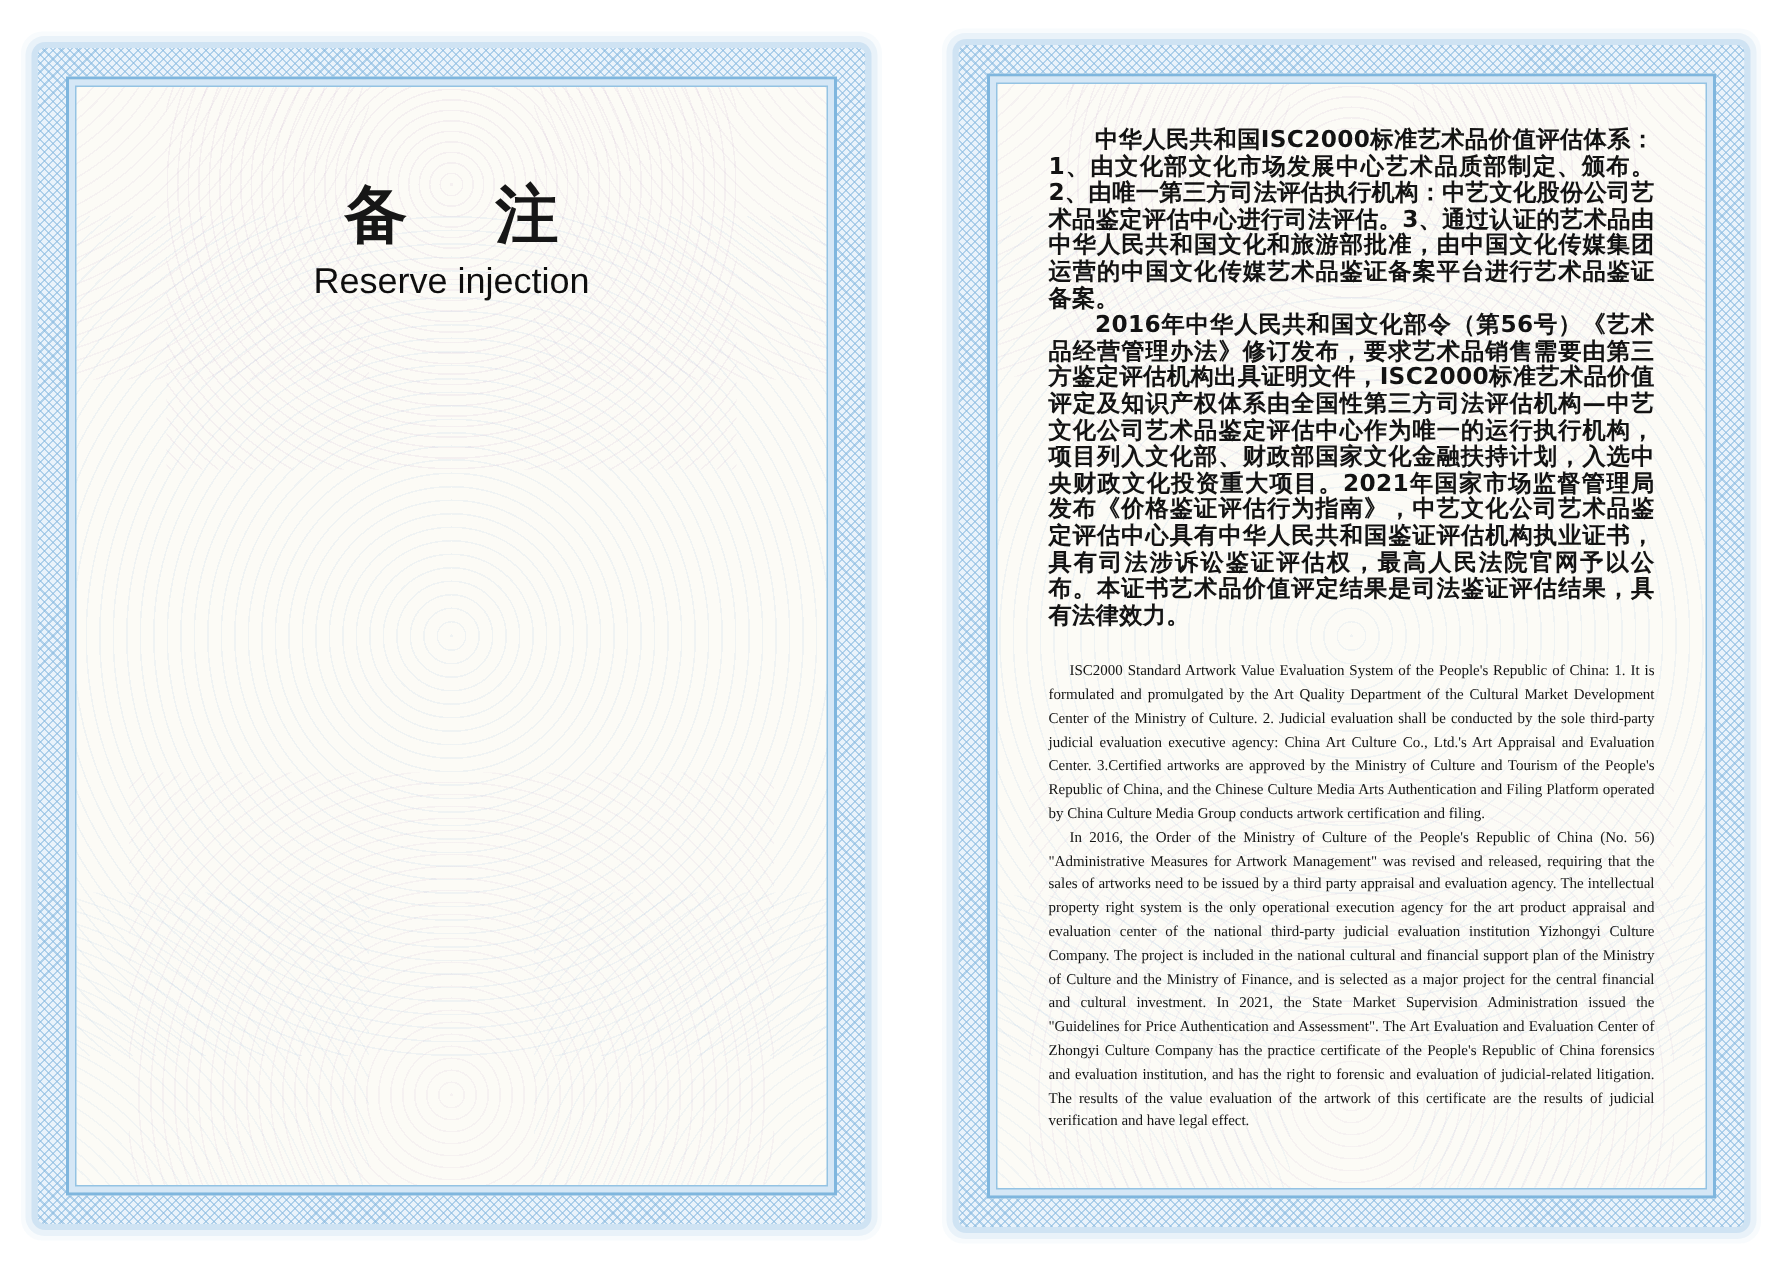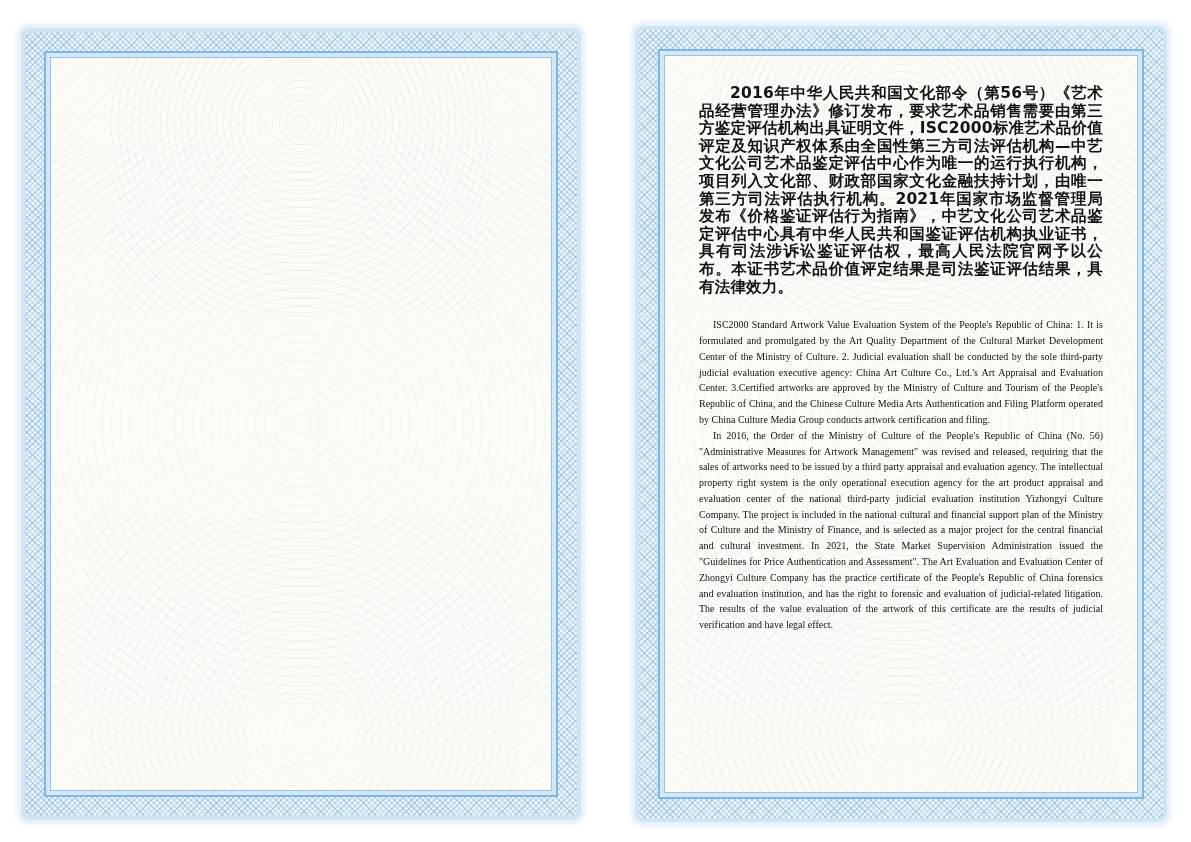--- a/index.html
+++ b/index.html
@@ -87,27 +87,30 @@
   p.en.first{ margin-top:21px; }
 </style>
 </head>
 <body>
 
 <div>
 
   <section class="page page-left">
     <div class="inner">
       <div class="remarks">
+        <h1>备 注</h1>
+        <div class="sub">Reserve injection</div>
       </div>
     </div>
   </section>
 
   <section class="page page-right">
     <div class="inner">
       <div class="textcol">
-        <p class="cn">2016年中华人民共和国文化部令（第56号）《艺术品经营管理办法》修订发布，要求艺术品销售需要由第三方鉴定评估机构出具证明文件，ISC2000标准艺术品价值评定及知识产权体系由全国性第三方司法评估机构—中艺文化公司艺术品鉴定评估中心作为唯一的运行执行机构，项目列入文化部、财政部国家文化金融扶持计划，由唯一第三方司法评估执行机构。2021年国家市场监督管理局发布《价格鉴证评估行为指南》，中艺文化公司艺术品鉴定评估中心具有中华人民共和国鉴证评估机构执业证书，具有司法涉诉讼鉴证评估权，最高人民法院官网予以公布。本证书艺术品价值评定结果是司法鉴证评估结果，具有法律效力。</p>
+        <p class="cn">中华人民共和国ISC2000标准艺术品价值评估体系：1、由文化部文化市场发展中心艺术品质部制定、颁布。2、由唯一第三方司法评估执行机构：中艺文化股份公司艺术品鉴定评估中心进行司法评估。3、通过认证的艺术品由中华人民共和国文化和旅游部批准，由中国文化传媒集团运营的中国文化传媒艺术品鉴证备案平台进行艺术品鉴证备案。</p>
+        <p class="cn">2016年中华人民共和国文化部令（第56号）《艺术品经营管理办法》修订发布，要求艺术品销售需要由第三方鉴定评估机构出具证明文件，ISC2000标准艺术品价值评定及知识产权体系由全国性第三方司法评估机构—中艺文化公司艺术品鉴定评估中心作为唯一的运行执行机构，项目列入文化部、财政部国家文化金融扶持计划，入选中央财政文化投资重大项目。2021年国家市场监督管理局发布《价格鉴证评估行为指南》，中艺文化公司艺术品鉴定评估中心具有中华人民共和国鉴证评估机构执业证书，具有司法涉诉讼鉴证评估权，最高人民法院官网予以公布。本证书艺术品价值评定结果是司法鉴证评估结果，具有法律效力。</p>
         <p class="en first">ISC2000 Standard Artwork Value Evaluation System of the People's Republic of China: 1. It is formulated and promulgated by the Art Quality Department of the Cultural Market Development Center of the Ministry of Culture. 2. Judicial evaluation shall be conducted by the sole third-party judicial evaluation executive agency: China Art Culture Co., Ltd.'s Art Appraisal and Evaluation Center. 3.Certified artworks are approved by the Ministry of Culture and Tourism of the People's Republic of China, and the Chinese Culture Media Arts Authentication and Filing Platform operated by China Culture Media Group conducts artwork certification and filing.</p>
         <p class="en">In 2016, the Order of the Ministry of Culture of the People's Republic of China (No. 56) "Administrative Measures for Artwork Management" was revised and released, requiring that the sales of artworks need to be issued by a third party appraisal and evaluation agency. The intellectual property right system is the only operational execution agency for the art product appraisal and evaluation center of the national third-party judicial evaluation institution Yizhongyi Culture Company. The project is included in the national cultural and financial support plan of the Ministry of Culture and the Ministry of Finance, and is selected as a major project for the central financial and cultural investment. In 2021, the State Market Supervision Administration issued the "Guidelines for Price Authentication and Assessment". The Art Evaluation and Evaluation Center of Zhongyi Culture Company has the practice certificate of the People's Republic of China forensics and evaluation institution, and has the right to forensic and evaluation of judicial-related litigation. The results of the value evaluation of the artwork of this certificate are the results of judicial verification and have legal effect.</p>
       </div>
     </div>
   </section>
 
 </div>
 
 </body></html>

